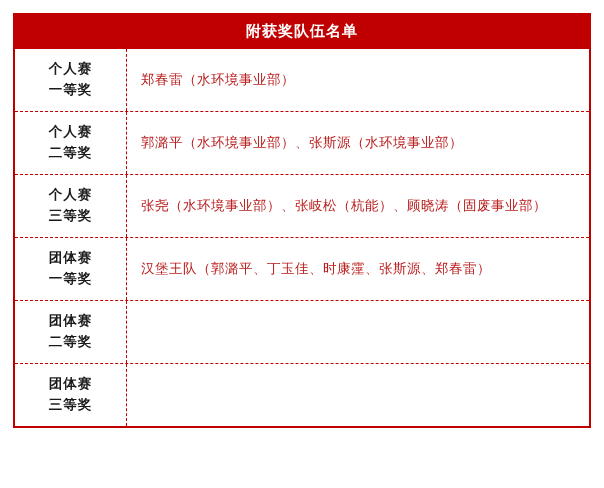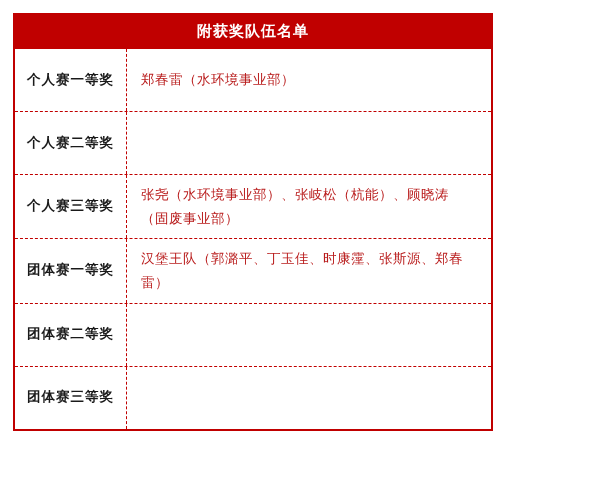--- a/index.html
+++ b/index.html
@@ -10,21 +10,21 @@
   body {
     width: 604px;
     height: 488px;
     font-family: "Liberation Sans", sans-serif;
     overflow: hidden;
   }
   .table-wrap {
     position: absolute;
     left: 13px;
     top: 13px;
-    width: 480px;
+    width: 578px;
     box-sizing: border-box;
     border: 2px solid #c00000;
   }
   .table-title {
     background: #c00000;
     color: #ffffff;
     font-size: 15px;
     font-weight: bold;
     text-align: center;
     padding: 7px 0 8px 0;
@@ -40,21 +40,21 @@
     min-height: 62px;
   }
   .row:first-child {
     border-top: none;
   }
   .cat-cell {
     width: 112px;
     flex: 0 0 112px;
     border-right: 1px dashed #c00000;
     display: flex;
-    flex-direction: row;
+    flex-direction: column;
     align-items: center;
     justify-content: center;
     padding: 8px 0;
     box-sizing: border-box;
     text-align: center;
   }
   .cat-line {
     font-size: 13.5px;
     font-weight: bold;
     color: #1a1a1a;
@@ -91,20 +91,23 @@
       <div class="names-cell">
         <div class="names-text">郑春雷（水环境事业部）</div>
       </div>
     </div>
 
     <div class="row">
       <div class="cat-cell">
         <div class="cat-line">个人赛</div>
         <div class="cat-line">二等奖</div>
       </div>
+      <div class="names-cell">
+        <div class="names-text">郭潞平（水环境事业部）、张斯源（水环境事业部）</div>
+      </div>
     </div>
 
     <div class="row">
       <div class="cat-cell">
         <div class="cat-line">个人赛</div>
         <div class="cat-line">三等奖</div>
       </div>
       <div class="names-cell">
         <div class="names-text">张尧（水环境事业部）、张岐松（杭能）、顾晓涛（固废事业部）</div>
       </div>

